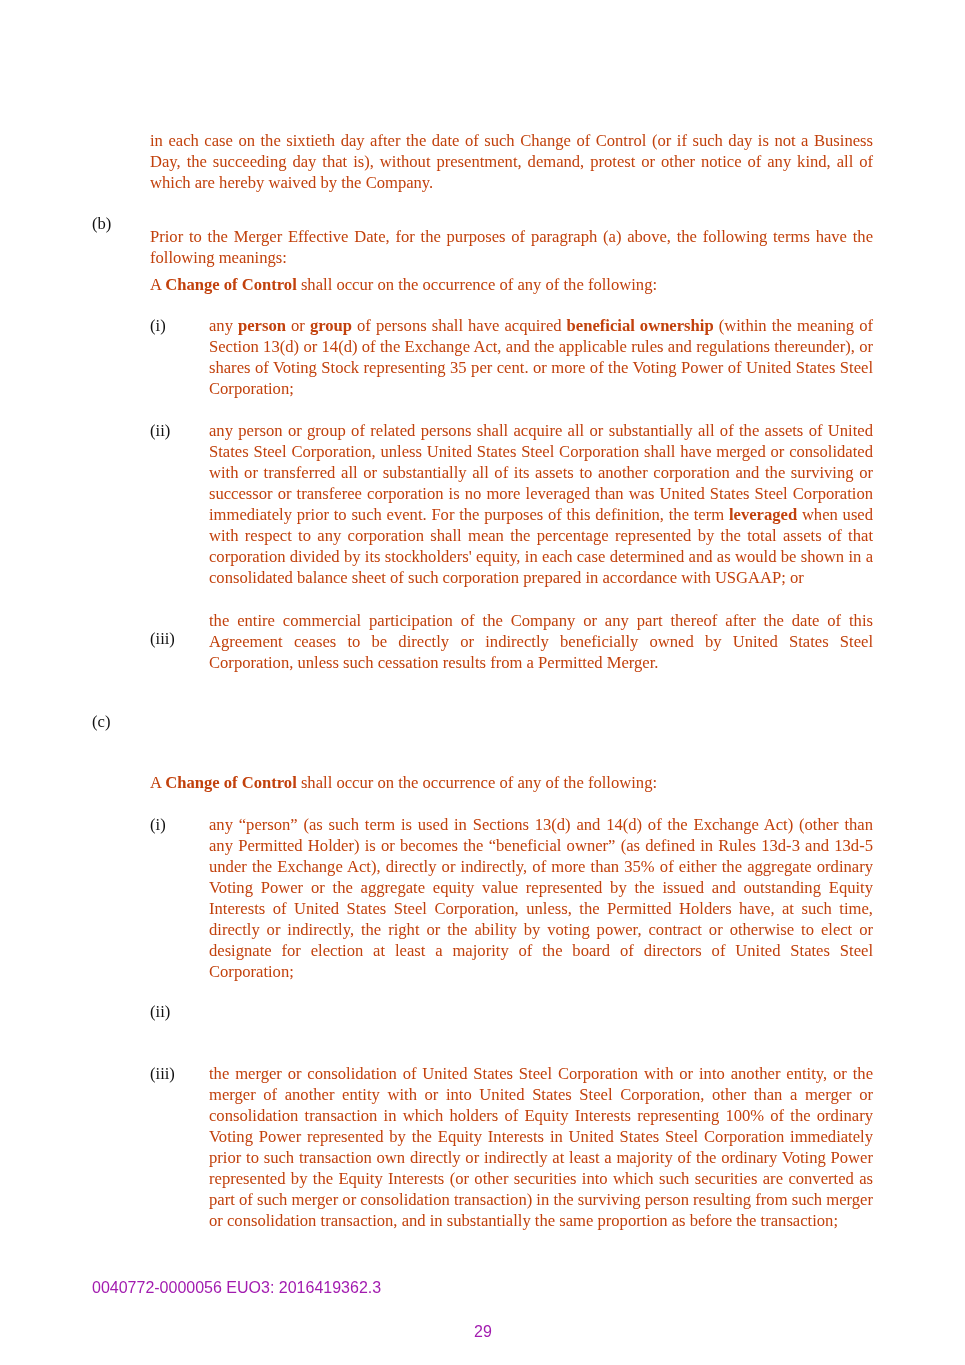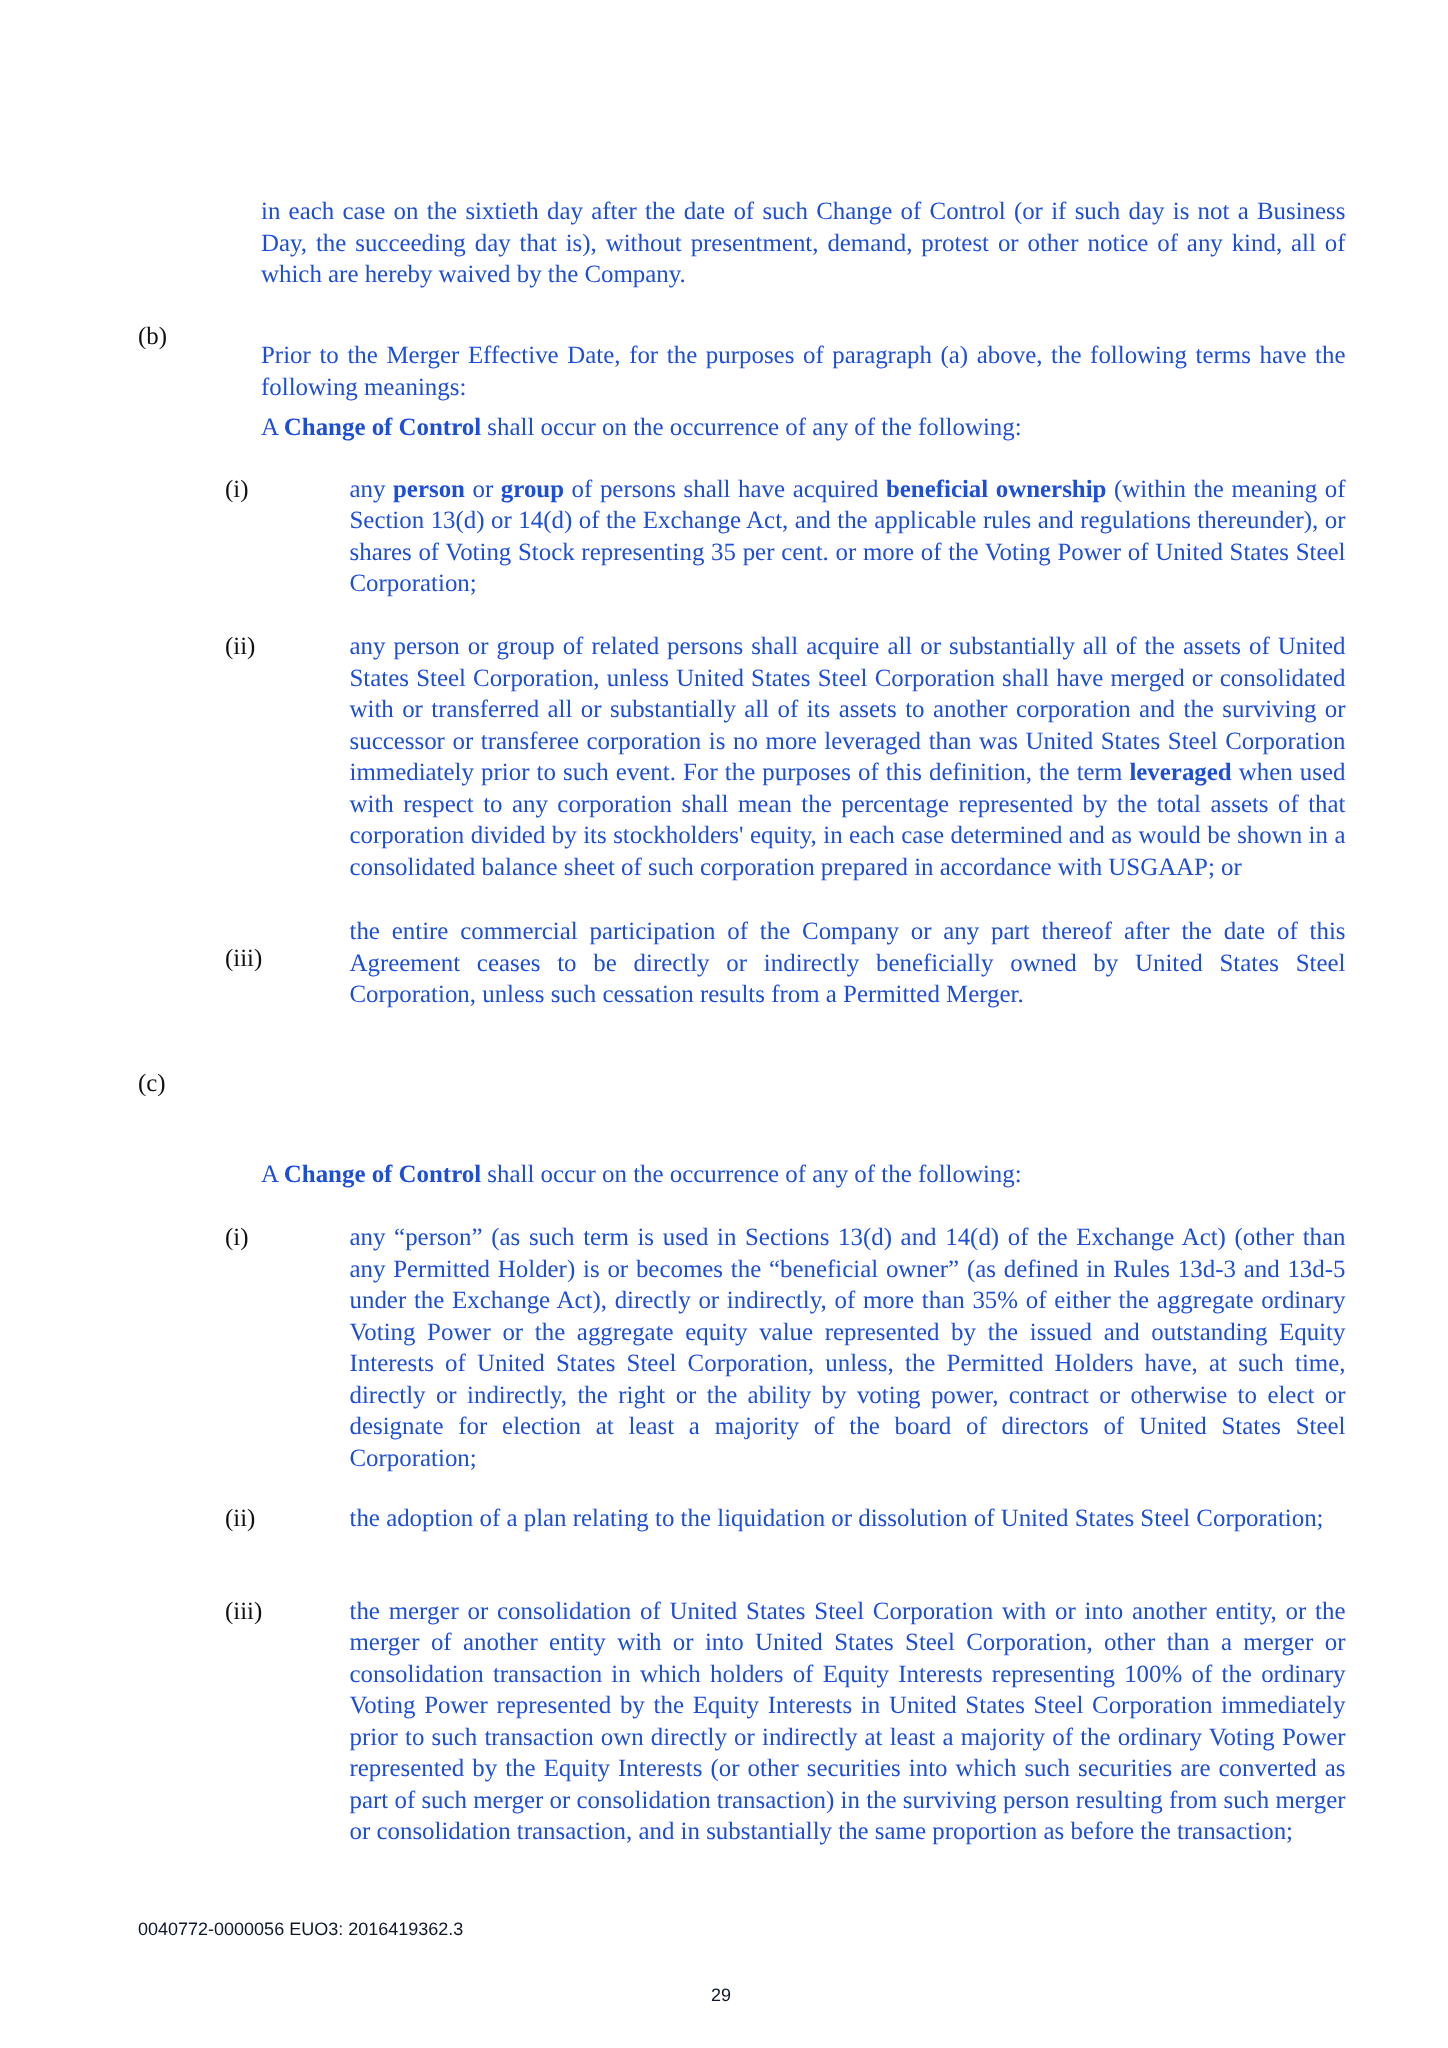--- a/index.html
+++ b/index.html
@@ -1,23 +1,23 @@
 <!DOCTYPE html>
 <html><head>
   <meta charset="utf-8">
   <style>
     * { margin: 0; padding: 0; box-sizing: border-box; }
     html, body { width: 965px; height: 1365px; background: #ffffff; }
     body { position: relative; overflow: hidden; color: #000; }
     .page { position: absolute; left: 0; top: 0; width: 965px; height: 1365px; background: #fff; }
-    .txt { font-family: "Liberation Serif", "DejaVu Serif", serif; font-size: 16.6px; line-height: 21px; color: #1d4ed8; text-align: justify; margin-left: 24px; }
+    .txt { font-family: "Liberation Serif", "DejaVu Serif", serif; font-size: 16.6px; line-height: 21px; color: #c2410c; text-align: justify; }
     .block { position: absolute; }
     .label { position: absolute; font-family: "Liberation Serif", "DejaVu Serif", serif; font-size: 16.6px; line-height: 21px; color: #111; }
     b { font-weight: bold; }
-    .footer { position: absolute; font-family: "Liberation Sans", "DejaVu Sans", sans-serif; font-size: 12px; color: #0f172a; }
+    .footer { position: absolute; font-family: "Liberation Sans", "DejaVu Sans", sans-serif; font-size: 16px; color: #a21caf; }
   </style>
 </head>
 <body>
 
 <div class="page">
 
   <p class="block txt" style="left:150px; top:130px; width:723px;">in each case on the sixtieth day after the date of such Change of Control (or if such day is not a Business Day, the succeeding day that is), without presentment, demand, protest or other notice of any kind, all of which are hereby waived by the Company.</p>
 
   <span class="label" style="left:92px; top:213px;">(b)</span>
   <p class="block txt" style="left:150px; top:226px; width:723px;">Prior to the Merger Effective Date, for the purposes of paragraph (a) above, the following terms have the following meanings:</p>
@@ -34,21 +34,20 @@
   <p class="block txt" style="left:209px; top:610px; width:664px;">the entire commercial participation of the Company or any part thereof after the date of this Agreement ceases to be directly or indirectly beneficially owned by United States Steel Corporation, unless such cessation results from a Permitted Merger.</p>
 
   <span class="label" style="left:92px; top:711px;">(c)</span>
 
   <p class="block txt" style="left:150px; top:772px; width:723px;"><span>A </span><b>Change of Control</b><span> shall occur on the occurrence of any of the following:</span></p>
 
   <span class="label" style="left:150px; top:814px;">(i)</span>
   <p class="block txt" style="left:209px; top:814px; width:664px;">any “person” (as such term is used in Sections 13(d) and 14(d) of the Exchange Act) (other than any Permitted Holder) is or becomes the “beneficial owner” (as defined in Rules 13d-3 and 13d-5 under the Exchange Act), directly or indirectly, of more than 35% of either the aggregate ordinary Voting Power or the aggregate equity value represented by the issued and outstanding Equity Interests of United States Steel Corporation, unless, the Permitted Holders have, at such time, directly or indirectly, the right or the ability by voting power, contract or otherwise to elect or designate for election at least a majority of the board of directors of United States Steel Corporation;</p>
 
   <span class="label" style="left:150px; top:1001px;">(ii)</span>
-  <p class="block txt" style="left:209px; top:1001px; width:664px;">the adoption of a plan relating to the liquidation or dissolution of United States Steel Corporation;</p>
 
   <span class="label" style="left:150px; top:1063px;">(iii)</span>
   <p class="block txt" style="left:209px; top:1063px; width:664px;">the merger or consolidation of United States Steel Corporation with or into another entity, or the merger of another entity with or into United States Steel Corporation, other than a merger or consolidation transaction in which holders of Equity Interests representing 100% of the ordinary Voting Power represented by the Equity Interests in United States Steel Corporation immediately prior to such transaction own directly or indirectly at least a majority of the ordinary Voting Power represented by the Equity Interests (or other securities into which such securities are converted as part of such merger or consolidation transaction) in the surviving person resulting from such merger or consolidation transaction, and in substantially the same proportion as before the transaction;</p>
 
   <span class="footer" style="left:92px; top:1279px;">0040772-0000056 EUO3: 2016419362.3</span>
   <span class="footer" style="left:474px; top:1279px;margin-top:44px;">29</span>
 
 </div>
 
 </body></html>

